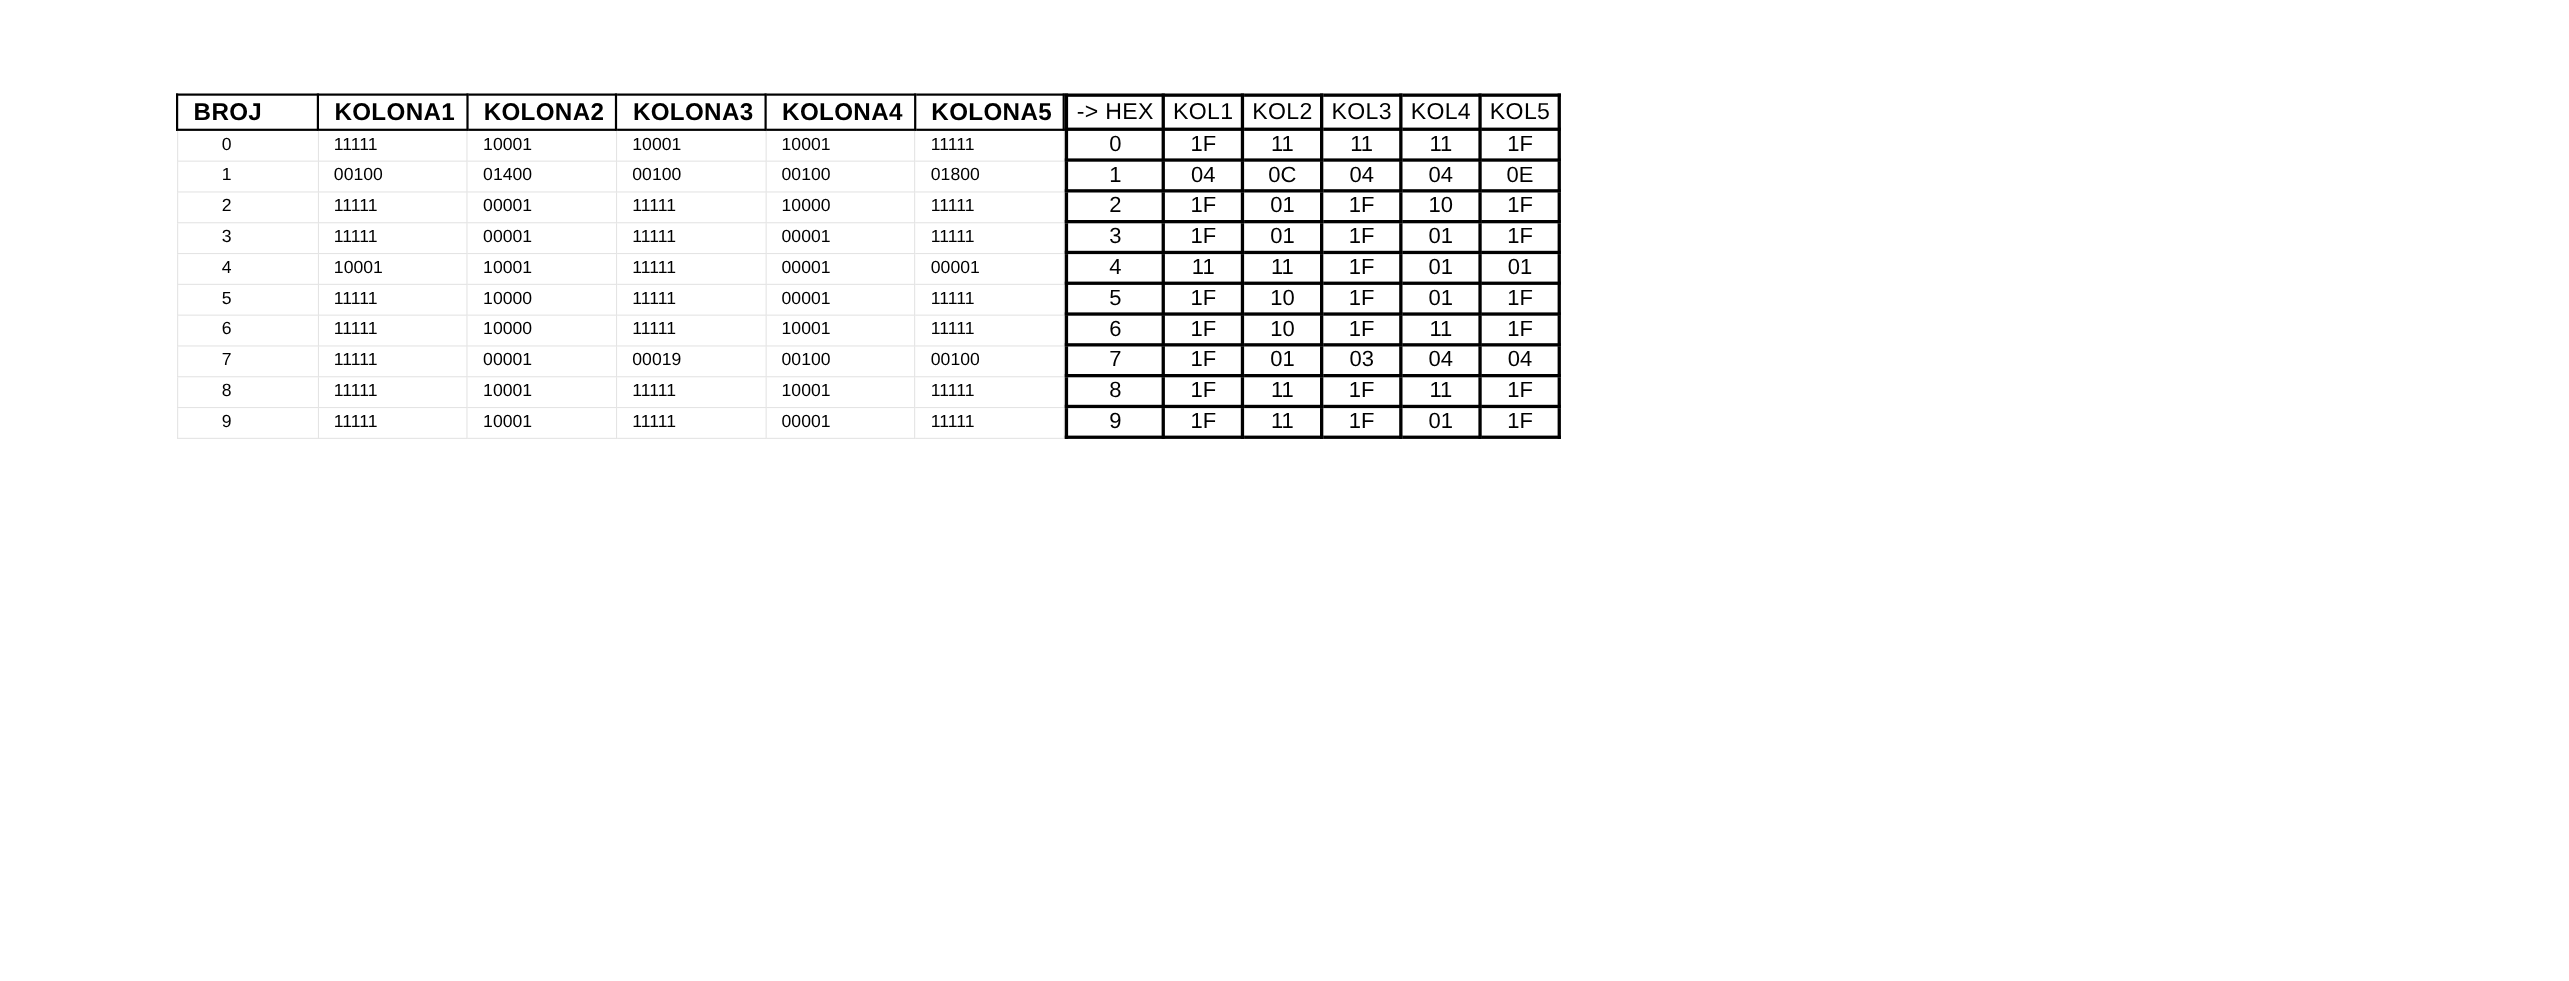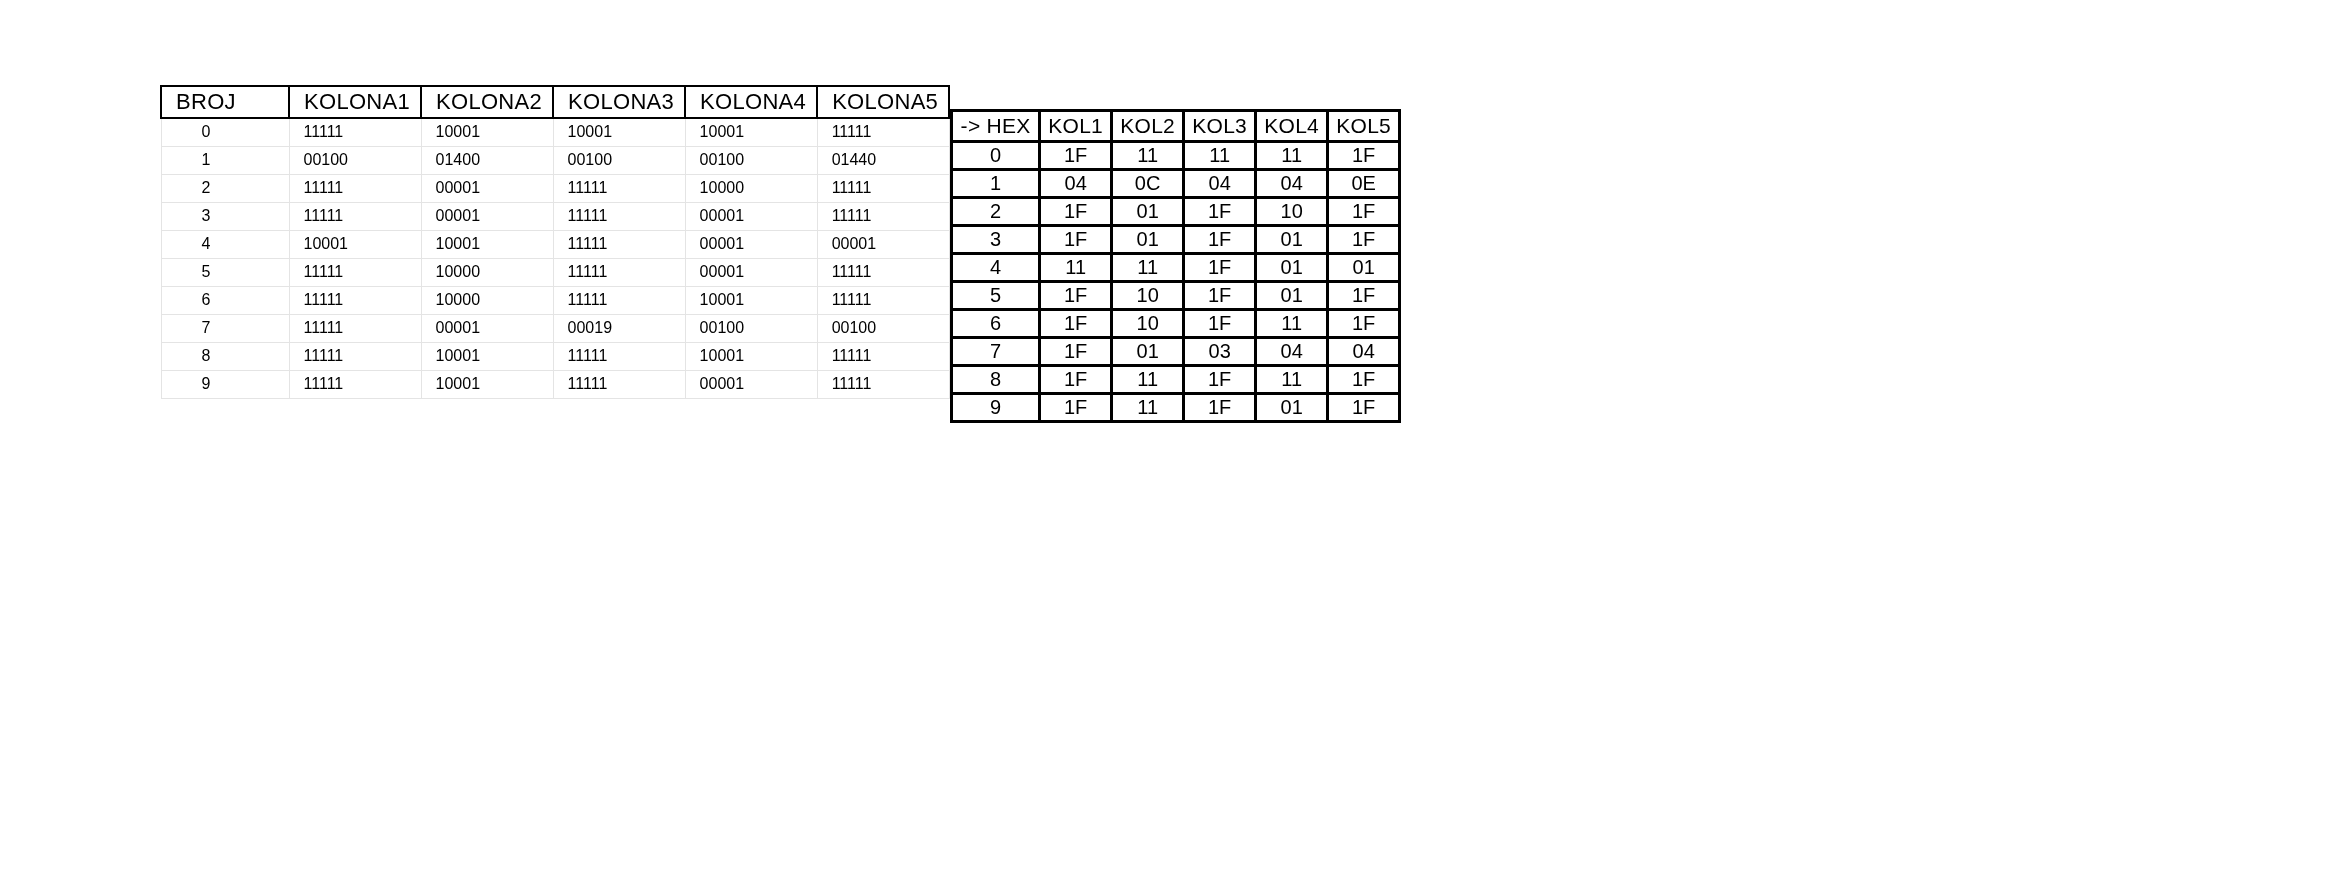--- a/index.html
+++ b/index.html
@@ -27,21 +27,21 @@
       flex-direction: row;
       align-items: flex-start;
     }
     
     table.bin {
       border-collapse: collapse;
       table-layout: fixed;
     }
     table.bin th {
       border: 2px solid #000;
-      font-weight: 400;
+      font-weight: 700;
       font-size: 22px;
       text-align: left;
       padding: 2px 10px 2px 14px;
       height: 30px;
       white-space: nowrap;
       letter-spacing: 0.3px;
     }
     table.bin td {
       border-top: 1px solid #e4e4e4;
       border-bottom: 1px solid #e4e4e4;
@@ -57,21 +57,20 @@
       padding-left: 40px;
     }
     
     table.bin col.c-broj  { width: 128px; }
     table.bin col.c-kol   { width: 108px; }
 
     
     table.hex {
       border-collapse: collapse;
       table-layout: fixed;
-      margin-top: 24px;
     }
     table.hex th, table.hex td {
       border: 3px solid #000;
       text-align: center;
       font-size: 20px;
       font-weight: 400;
       padding: 1px 6px;
       height: 28px;
       white-space: nowrap;
     }
@@ -116,21 +115,21 @@
           <td>10001</td>
           <td>10001</td>
           <td>11111</td>
         </tr>
         <tr>
           <td>1</td>
           <td>00100</td>
           <td>01400</td>
           <td>00100</td>
           <td>00100</td>
-          <td>01440</td>
+          <td>01800</td>
         </tr>
         <tr>
           <td>2</td>
           <td>11111</td>
           <td>00001</td>
           <td>11111</td>
           <td>10000</td>
           <td>11111</td>
         </tr>
         <tr>

